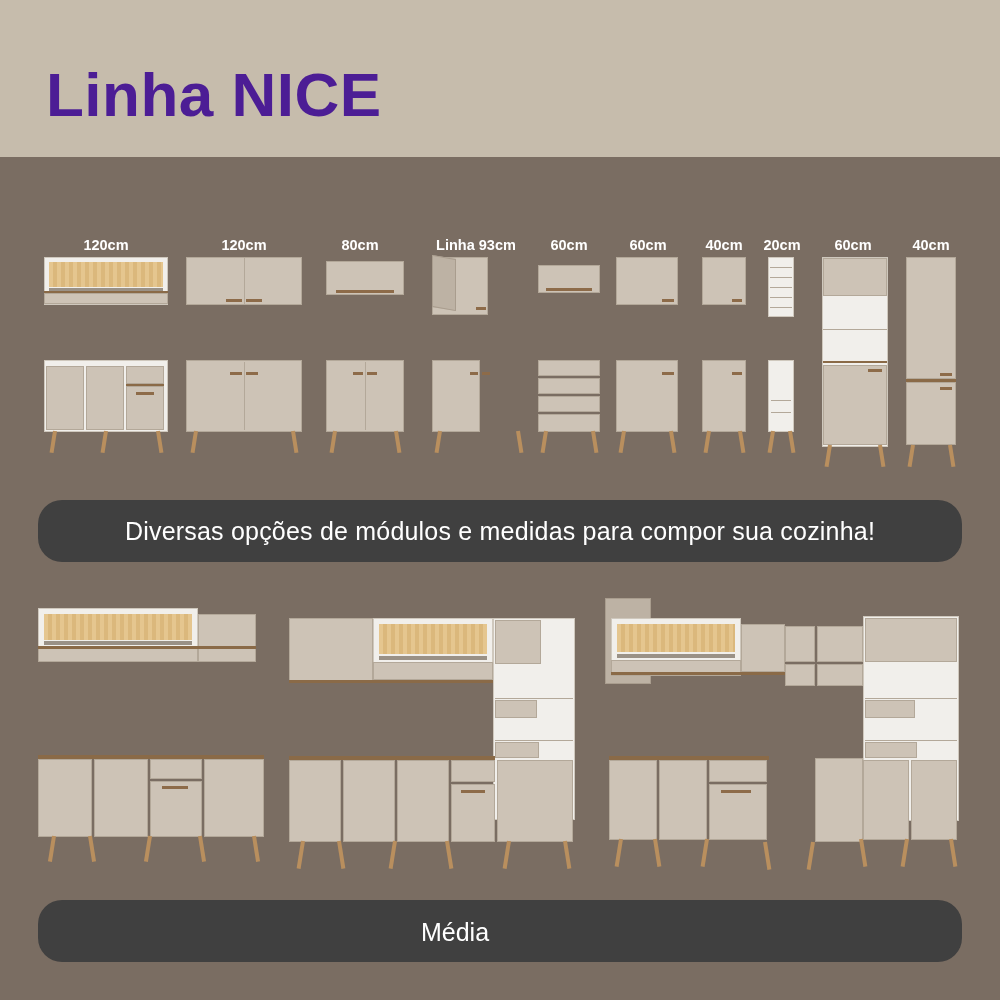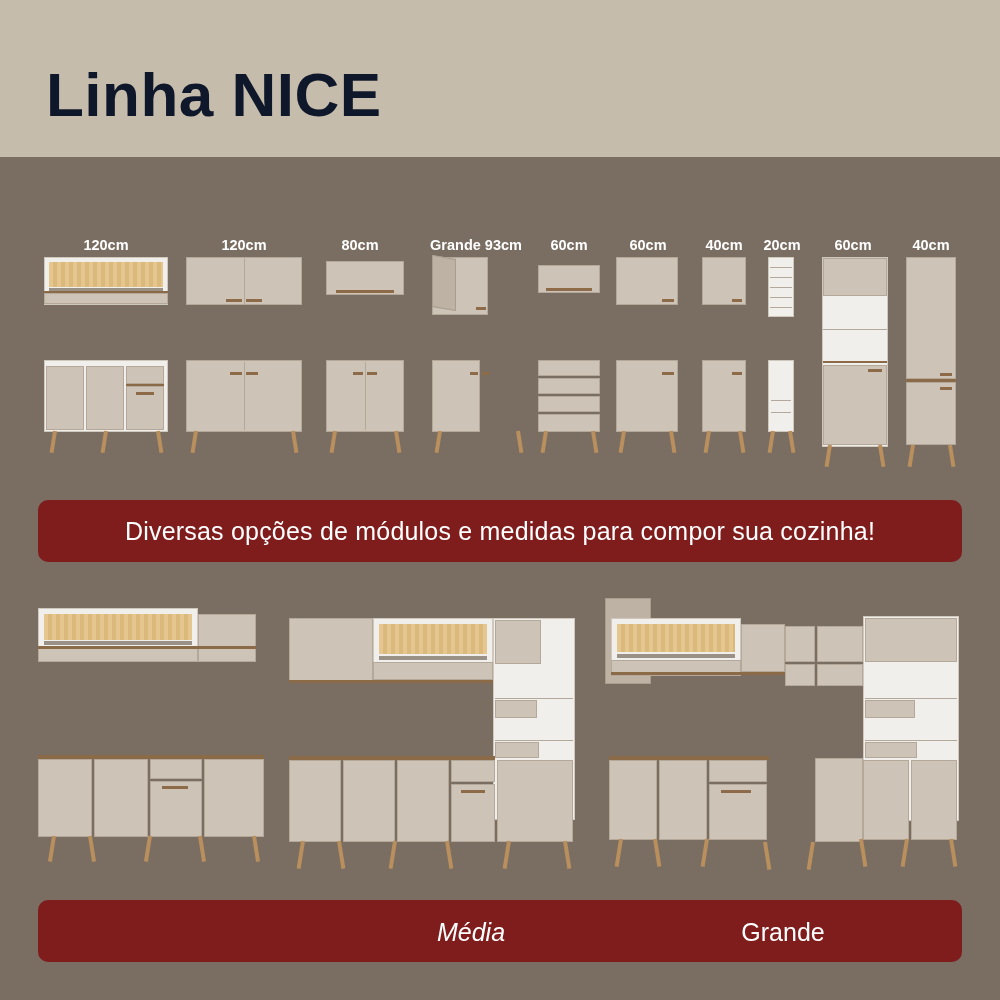--- a/index.html
+++ b/index.html
@@ -16,21 +16,21 @@
   .header {
     position: absolute; left: 0; top: 0; width: 1000px; height: 157px;
     background: #c6bcac;
   }
   .header-sub {
     position: absolute; left: 48px; top: 34px;
     font-size: 27px; color: #ffffff; letter-spacing: .3px;
   }
   .header-title {
     position: absolute; left: 46px; top: 64px;
-    font-size: 62px; font-weight: bold; color: #0f172a; letter-spacing: .5px;
+    font-size: 62px; font-weight: bold; color: #4c1d95; letter-spacing: .5px;
     line-height: 1;
   }
 
   
   .catalogue { position: absolute; left: 0; top: 157px; width: 1000px; height: 330px; }
   .cat-label {
     position: absolute; color: #ffffff; font-size: 14.5px; font-weight: bold;
     white-space: nowrap; text-align: center;
   }
 
@@ -68,22 +68,22 @@
     background: #b98f5e;
     transform-origin: top center;
   }
   .leg.l { transform: rotate(9deg); }
   .leg.r { transform: rotate(-9deg); }
   .handle { position: absolute; background: #8d6b49; height: 3px; }
 
   
   .ribbon {
     position: absolute;
-    background: #7f1d1d;
-    border-radius: 10px;
+    background: #404040;
+    border-radius: 24px;
   }
   .ribbon-text {
     position: absolute; width: 100%; text-align: center;
     color: #ffffff; font-size: 25px; letter-spacing: .2px;
   }
 
   
   .comp-label {
     position: absolute; color: #ffffff; font-size: 25px; text-align: center;
   }
@@ -96,21 +96,21 @@
 
 <div class="header">
   <div class="header-title">Linha NICE</div>
 </div>
 
 <div class="catalogue">
 
   <div class="cat-label" style="left:48px;top:80px;width:116px;">120cm</div>
   <div class="cat-label" style="left:186px;top:80px;width:116px;">120cm</div>
   <div class="cat-label" style="left:320px;top:80px;width:80px;">80cm</div>
-  <div class="cat-label" style="left:420px;top:80px;width:112px;">Grande 93cm</div>
+  <div class="cat-label" style="left:420px;top:80px;width:112px;">Linha 93cm</div>
   <div class="cat-label" style="left:536px;top:80px;width:66px;">60cm</div>
   <div class="cat-label" style="left:612px;top:80px;width:72px;">60cm</div>
   <div class="cat-label" style="left:698px;top:80px;width:52px;">40cm</div>
   <div class="cat-label" style="left:758px;top:80px;width:48px;">20cm</div>
   <div class="cat-label" style="left:818px;top:80px;width:70px;">60cm</div>
   <div class="cat-label" style="left:900px;top:80px;width:62px;">40cm</div>
 
   <div class="box" style="left:44px;top:100px;width:124px;height:48px;">
     <div class="carcass" style="left:0;top:0;width:124px;height:48px;"></div>
     <div class="wood" style="left:5px;top:5px;width:114px;height:25px;"></div>
@@ -354,15 +354,14 @@
   <div class="leg r" style="left:48px;top:241px;height:28px;"></div>
   <div class="leg l" style="left:100px;top:241px;height:28px;"></div>
   <div class="leg r" style="left:158px;top:244px;height:28px;"></div>
   <div class="leg l" style="left:206px;top:244px;height:28px;"></div>
   <div class="leg r" style="left:254px;top:241px;height:28px;"></div>
   <div class="leg l" style="left:300px;top:241px;height:28px;"></div>
   <div class="leg r" style="left:344px;top:241px;height:28px;"></div>
 </div>
 
 <div class="ribbon" style="left:38px;top:900px;width:924px;height:62px;">
-  <div class="comp-label" style="left:308px;top:18px;width:250px;font-style:italic;">Média</div>
-  <div class="comp-label" style="left:620px;top:18px;width:250px;">Grande</div>
+  <div class="comp-label" style="left:292px;top:18px;width:250px;">Média</div>
 </div>
 
 </body></html>

